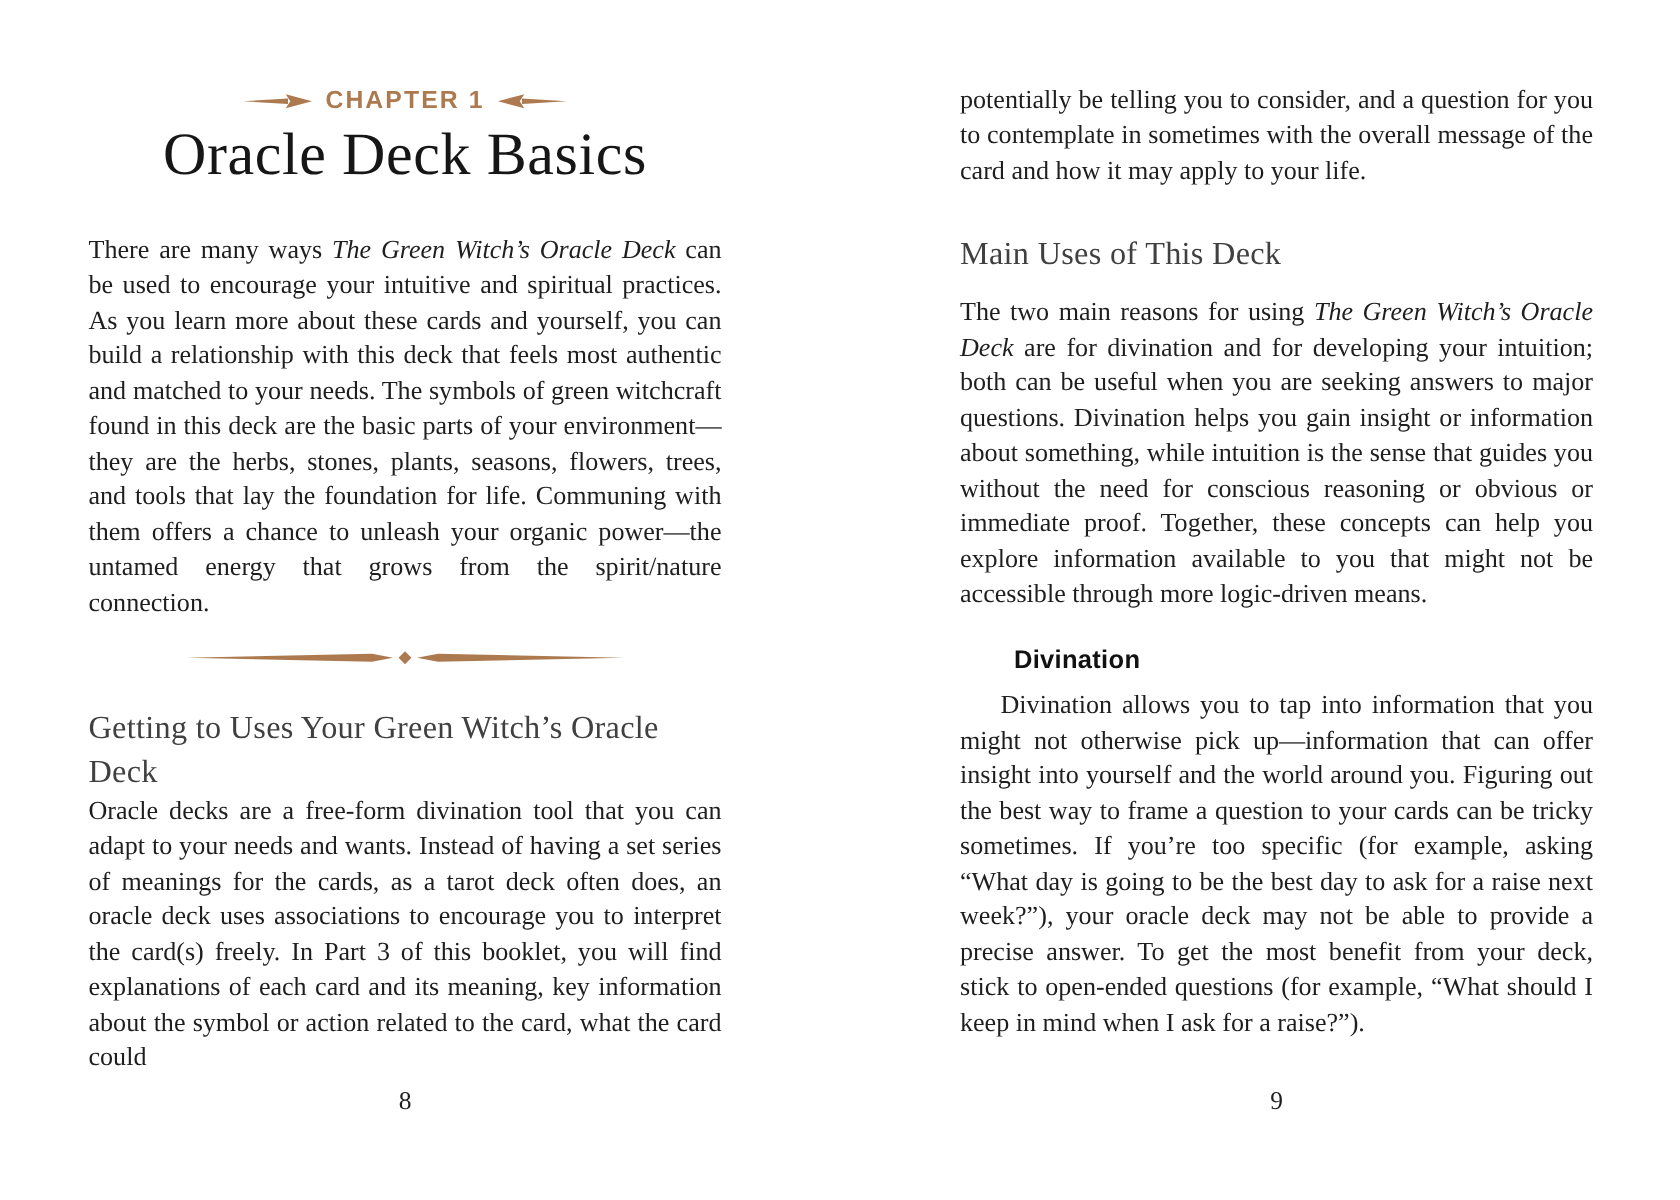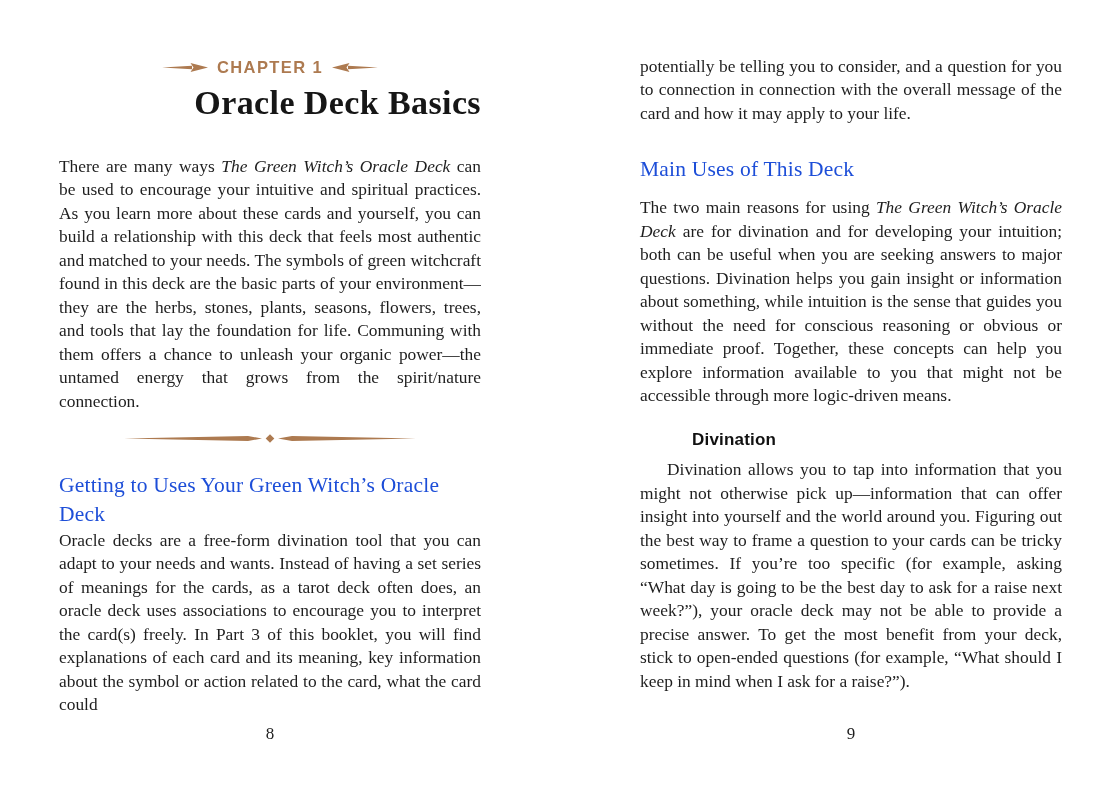--- a/index.html
+++ b/index.html
@@ -34,24 +34,24 @@
     font-size: 16.5px;
     letter-spacing: 1.4px;
     color: #ad7a50;
     white-space: nowrap;
   }
   .arrow-icon { display: block; }
   .arrow-flip { transform: scaleX(-1); }
 
   .chapter-title {
     margin: 7px 0 0 0;
-    font-size: 34px;
+    font-size: 40px;
     line-height: 38px;
-    font-weight: bold;
-    text-align: right;
+    font-weight: normal;
+    text-align: center;
     letter-spacing: 0.4px;
     color: #161616;
   }
 
   
   .body-text {
     margin: 0;
     font-size: 17.4px;
     line-height: 23.45px;
     text-align: justify;
@@ -64,31 +64,31 @@
     justify-content: center;
     margin-top: 19px;
   }
 
   .section-heading {
     margin: 26px 0 0 0;
     font-size: 21.5px;
     line-height: 29px;
     font-weight: normal;
     letter-spacing: 0.2px;
-    color: #1d4ed8;
+    color: #404040;
   }
   .section-body { }
 
   
   .continuation-para { margin-top: 55px; }
   .main-uses-heading { margin-top: 30px; }
   .main-uses-body { margin-top: 12px; }
 
   .sub-heading {
-    margin: 23px 0 0 52px;
+    margin: 23px 0 0 36px;
     font-family: "Liberation Sans", sans-serif;
     font-weight: 700;
     font-size: 17px;
     letter-spacing: 0.2px;
     color: #111111;
   }
   .sub-body {
     margin-top: 8px;
     text-indent: 27px;
   }
@@ -138,21 +138,21 @@
 
     <h2 class="section-heading">Getting to Uses Your Green Witch’s Oracle Deck</h2>
 
     <p class="body-text section-body">Oracle decks are a free-form divination tool that you can adapt to your needs and wants. Instead of having a set series of meanings for the cards, as a tarot deck often does, an oracle deck uses associations to encourage you to interpret the card(s) freely. In Part 3 of this booklet, you will find explanations of each card and its meaning, key information about the symbol or action related to the card, what the card could</p>
 
     <div class="page-number">8</div>
   </div>
 
   <div class="page page-right">
 
-    <p class="body-text continuation-para">potentially be telling you to consider, and a question for you to connection in connection with the overall message of the card and how it may apply to your life.</p>
+    <p class="body-text continuation-para">potentially be telling you to consider, and a question for you to contemplate in sometimes with the overall message of the card and how it may apply to your life.</p>
 
     <h2 class="section-heading main-uses-heading">Main Uses of This Deck</h2>
 
     <p class="body-text main-uses-body"><span>The two main reasons for using </span><em>The Green Witch’s Oracle Deck</em><span> are for divination and for developing your intuition; both can be useful when you are seeking answers to major questions. Divination helps you gain insight or information about something, while intuition is the sense that guides you without the need for conscious reasoning or obvious or immediate proof. Together, these concepts can help you explore information available to you that might not be accessible through more logic-driven means.</span></p>
 
     <h3 class="sub-heading">Divination</h3>
 
     <p class="body-text sub-body">Divination allows you to tap into information that you might not otherwise pick up—information that can offer insight into yourself and the world around you. Figuring out the best way to frame a question to your cards can be tricky sometimes. If you’re too specific (for example, asking “What day is going to be the best day to ask for a raise next week?”), your oracle deck may not be able to provide a precise answer. To get the most benefit from your deck, stick to open-ended questions (for example, “What should I keep in mind when I ask for a raise?”).</p>
 
     <div class="page-number">9</div>

